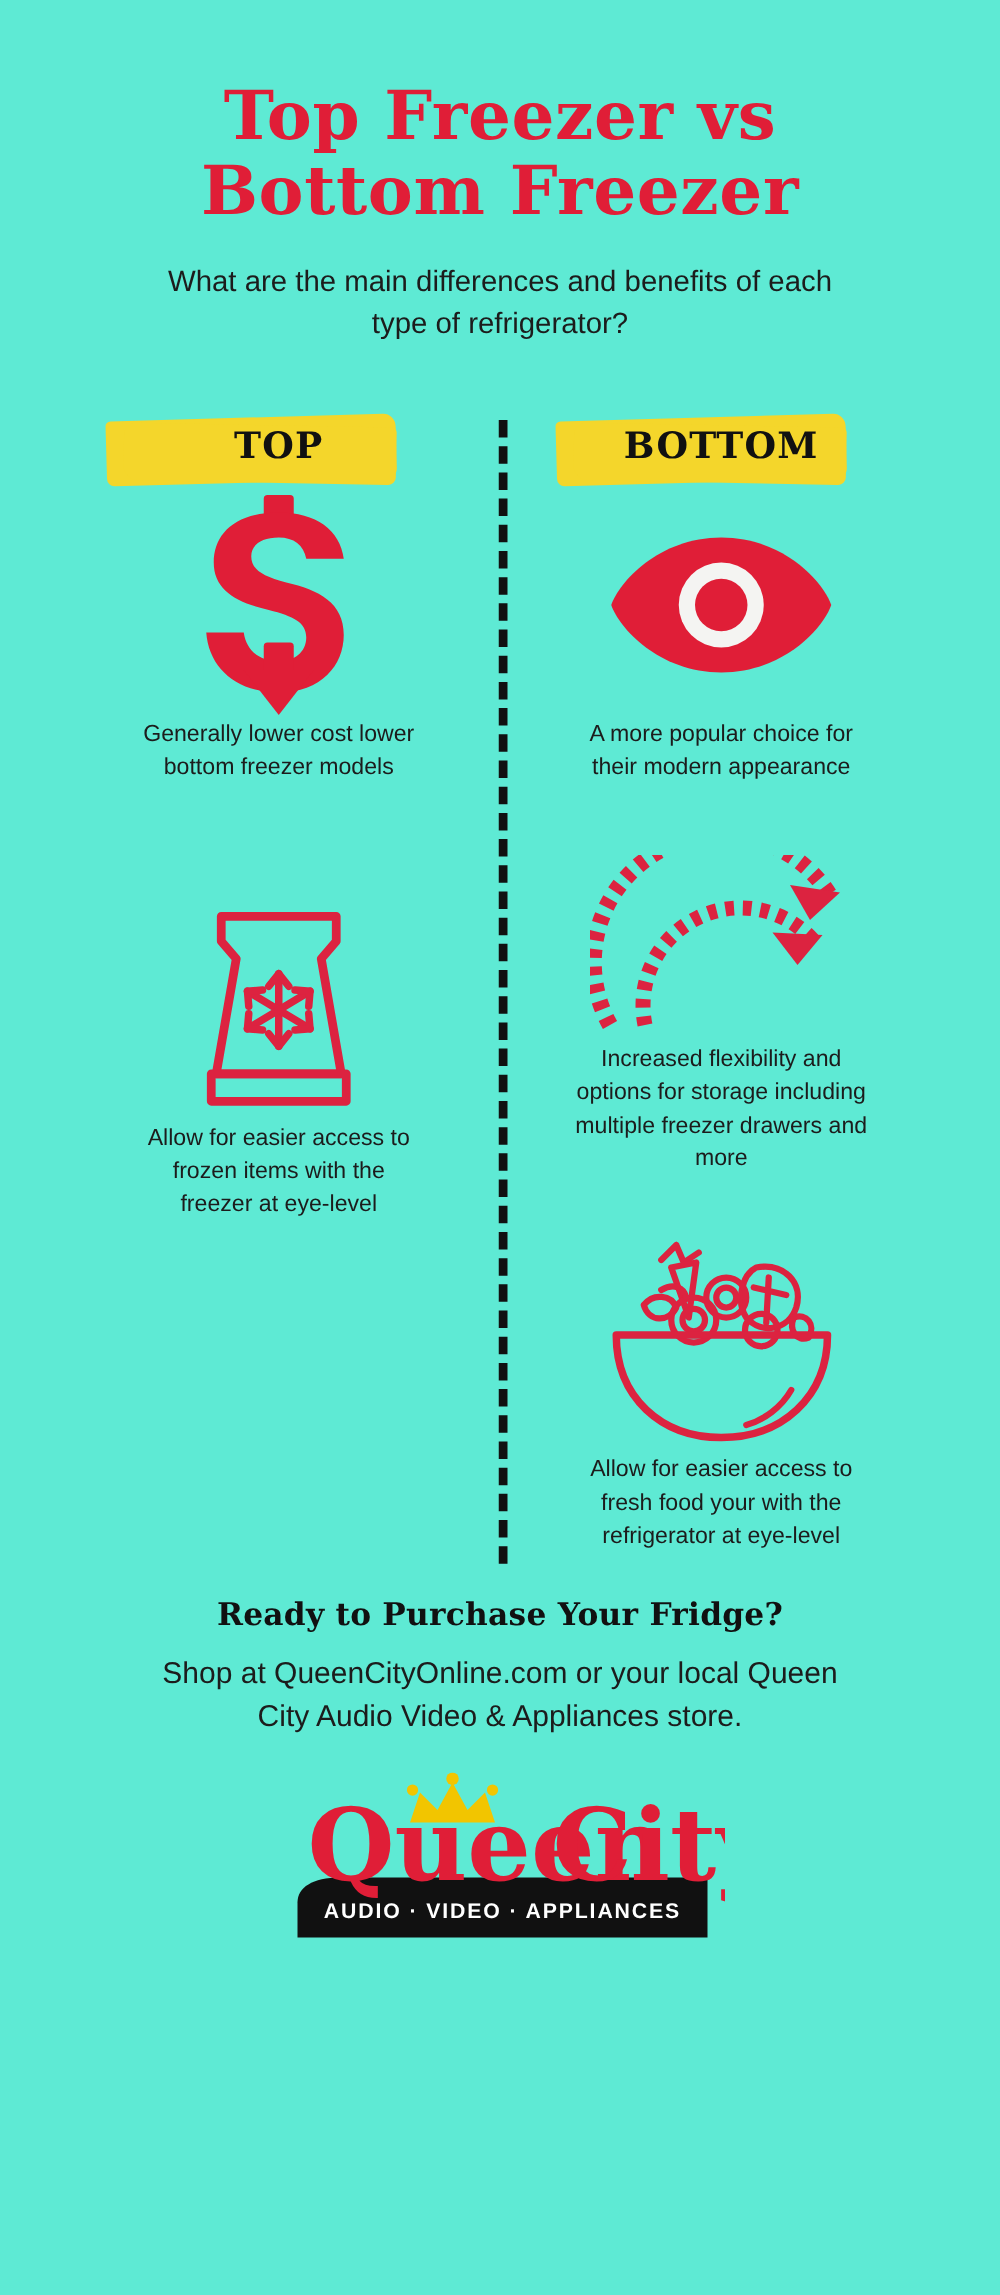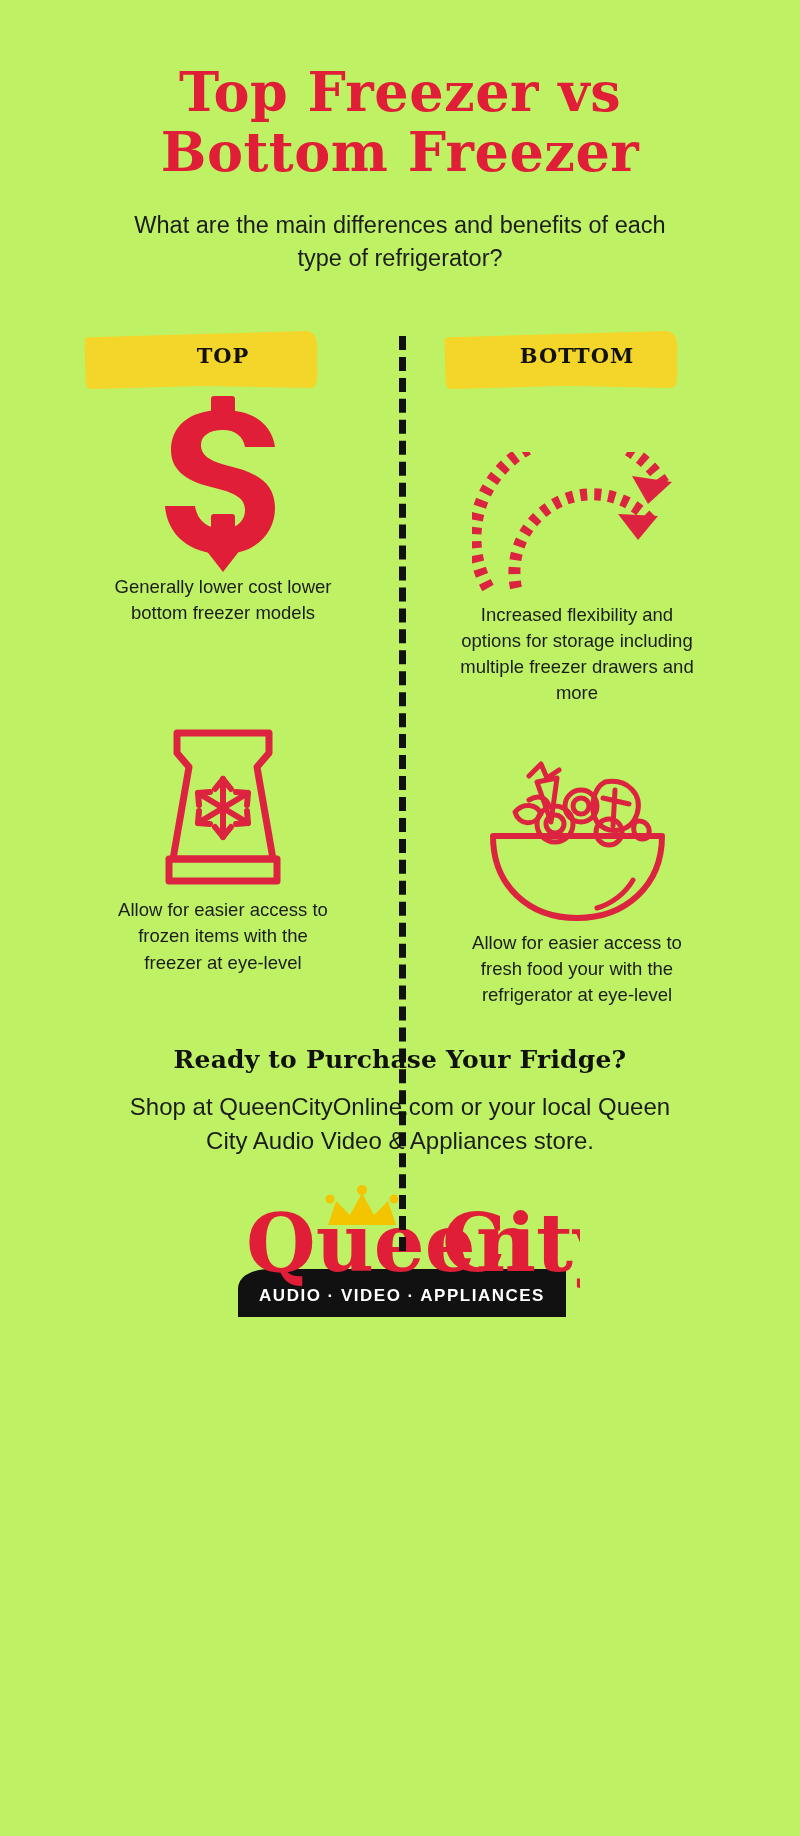--- a/index.html
+++ b/index.html
@@ -11,21 +11,21 @@
     width: 800px;
     height: 1836px;
     font-family: "Liberation Sans", sans-serif;
     color: #1a1a1a;
     overflow: hidden;
     position: relative;
   }
   .page {
     width: 800px;
     height: 1836px;
-    background: #bef264;
+    background: #5eead4;
     position: relative;
     box-sizing: border-box;
   }
 
   
   .header { padding-top: 62px; text-align: center; }
   .title {
     font-family: "DejaVu Serif", serif;
     font-weight: bold;
     color: #e01e37;
@@ -97,21 +97,21 @@
     transform: rotate(1.1deg);
     border-radius: 10px 4px 6px 12px;
   }
   .badge-mark.right { left: 18px; }
   .badge-mark.right.m2 { left: 32px; }
   .badge-label {
     position: relative;
     z-index: 3;
     font-family: "DejaVu Serif", serif;
     font-weight: bold;
-    font-size: 21px;
+    font-size: 29px;
     letter-spacing: 1px;
     color: #111111;
   }
 
   
   .feature { width: 300px; text-align: center; }
   .icon-box {
     height: 180px;
     display: flex;
     align-items: center;
@@ -228,20 +228,31 @@
     </div>
 
     <div class="col col-right">
 
       <div class="badge-wrap">
         <div class="badge-mark right"></div>
         <div class="badge-mark right m2"></div>
         <span class="badge-label">BOTTOM</span>
       </div>
 
+      <div class="feature r1">
+        <div class="icon-box">
+          <svg width="180" height="120" viewBox="0 0 180 120">
+            <path d="M90 6 C140 6 172 42 178 60 C172 78 140 114 90 114
+                     C40 114 8 78 2 60 C8 42 40 6 90 6 Z" fill="#e01e37"></path>
+            <circle cx="90" cy="60" r="34" fill="#f4f4f2"></circle>
+            <circle cx="90" cy="60" r="21" fill="#e01e37"></circle>
+          </svg>
+        </div>
+        <p class="feature-text">A more popular choice for their modern appearance</p>
+      </div>
 
       <div class="gap-a"></div>
 
       <div class="feature r2">
         <div class="icon-box r2">
           <svg width="210" height="140" viewBox="0 0 210 140">
             <g fill="none" stroke="#dc2340" stroke-linecap="butt">
               <path d="M16 136 A96 96 0 0 1 194 36" stroke-width="13" stroke-dasharray="7 7"></path>
               <path d="M44 136 A78 78 0 0 1 180 70" stroke-width="12" stroke-dasharray="7 7"></path>
             </g>

